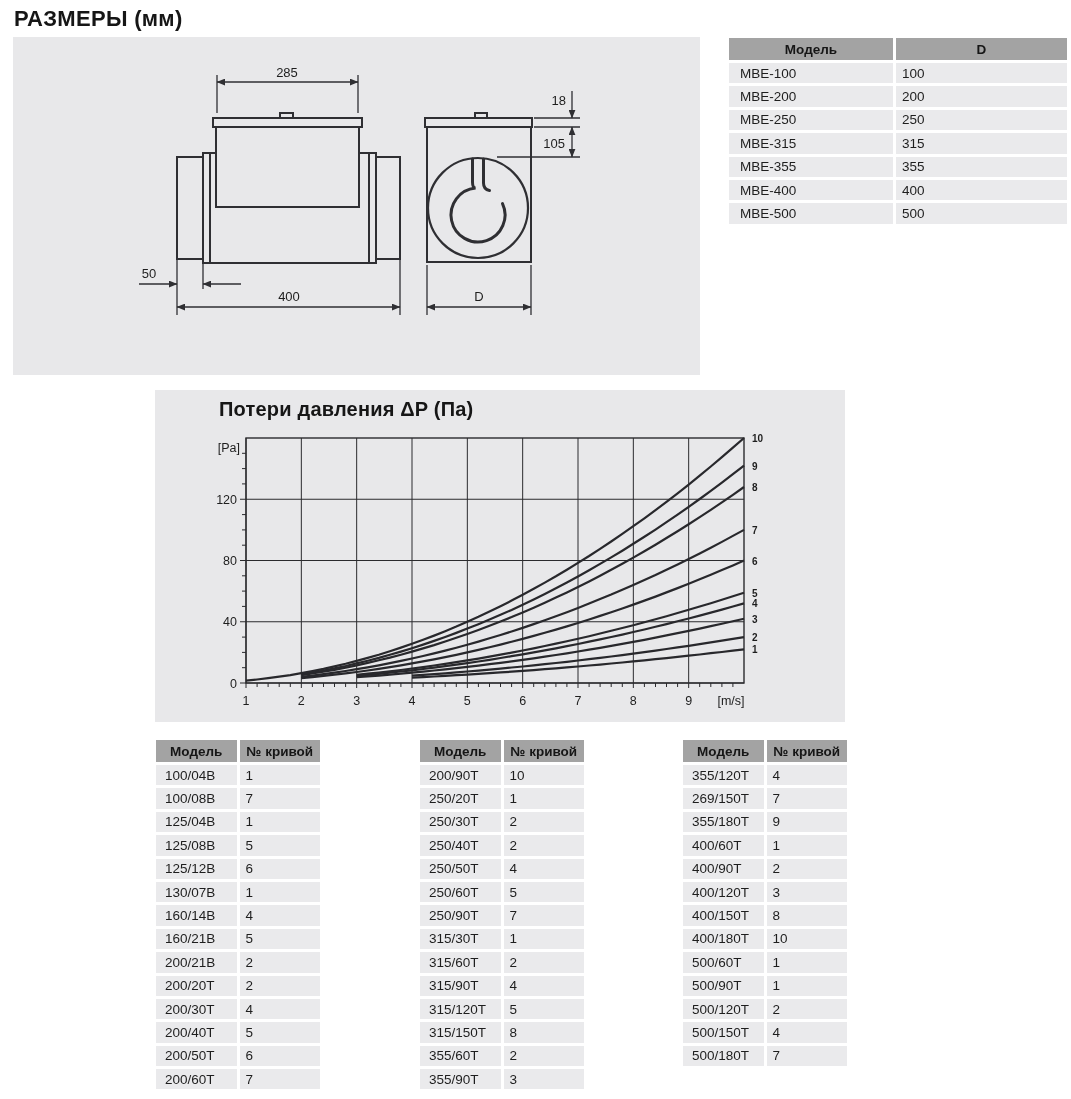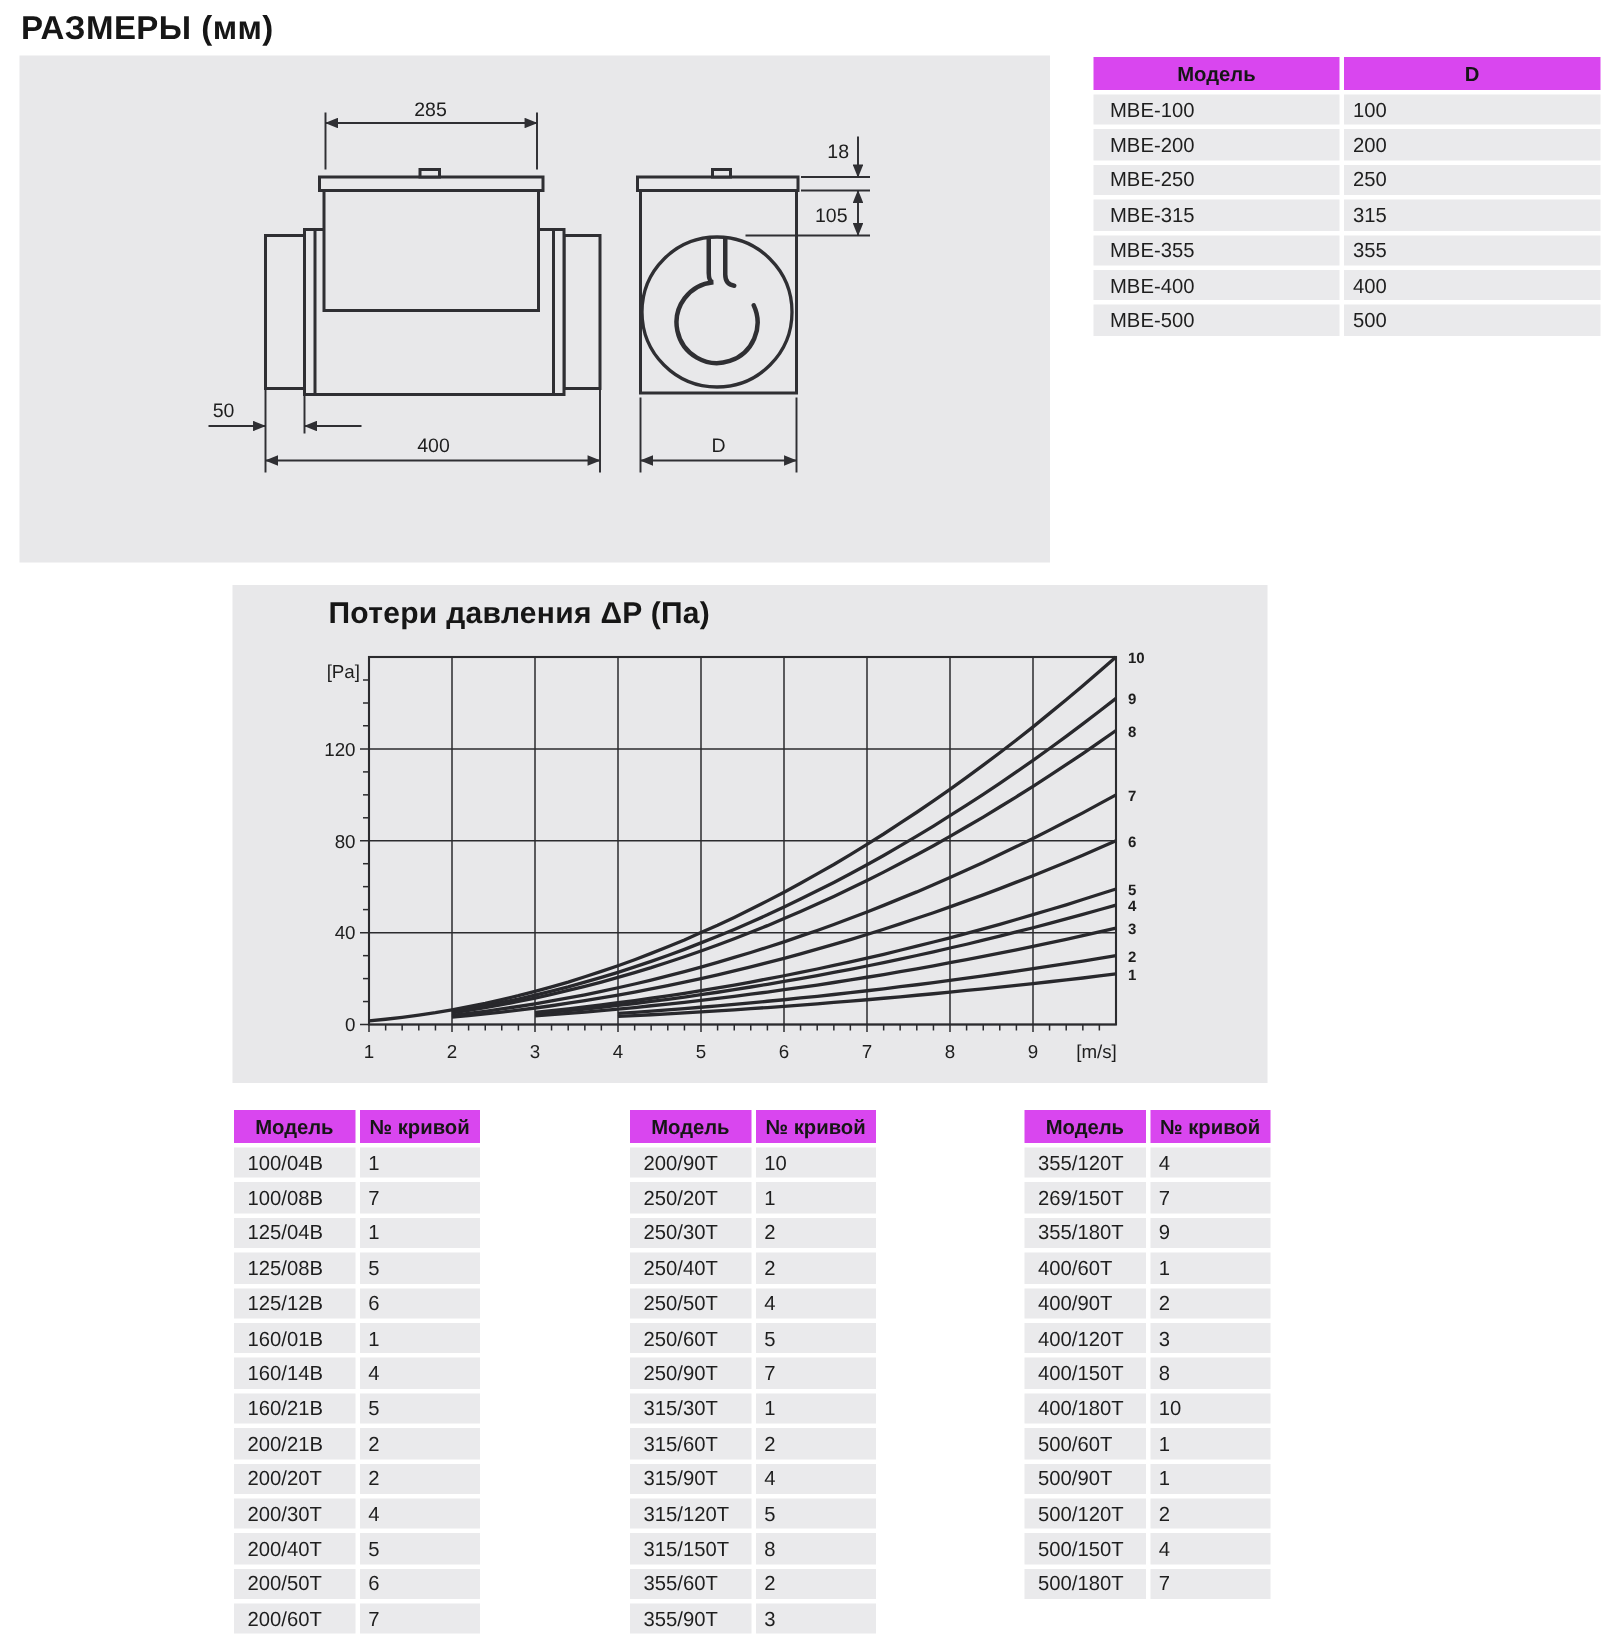--- a/index.html
+++ b/index.html
@@ -27,21 +27,21 @@
   .dimtxt{font-size:13px;fill:#1e1e1e;}
   
   .grid{stroke:#2b2b2e;stroke-width:1;}
   .tick{stroke:#2b2b2e;stroke-width:1;}
   .frame{fill:none;stroke:#2b2b2e;stroke-width:1.4;}
   .curve{fill:none;stroke:#28282c;stroke-width:2.2;}
   .xt,.yt{font-size:12.5px;fill:#1e1e1e;}
   .cl{font-size:10px;font-weight:bold;fill:#1e1e1e;}
   
   table{border-collapse:separate;border-spacing:3px;table-layout:fixed;position:absolute;}
-  th{background:#d946ef;font-weight:bold;font-size:13.5px;text-align:center;height:22px;padding:0 4px;color:#161616;}
+  th{background:#a3a3a3;font-weight:bold;font-size:13.5px;text-align:center;height:22px;padding:0 4px;color:#161616;}
   td{background:#eaeaec;font-size:13.5px;height:20.4px;padding:0 6px;}
   td:first-child{text-align:left;padding-left:9px;}
   td:last-child{text-align:left;}
   #model-table{left:726px;top:35px;width:344px;}
   #model-table col.c1{width:161px;} #model-table col.c2{width:168px;}
   #model-table td:first-child{padding-left:11px;}
   .curve-table{width:170px;top:737px;}
   .curve-table col.c1{width:79px;} .curve-table col.c2{width:79px;}
   #curve-table-1{left:153px;} #curve-table-2{left:417px;} #curve-table-3{left:680px;}
 </style>
@@ -281,21 +281,21 @@
       </tr>
       <tr>
         <td>125/08B</td>
         <td>5</td>
       </tr>
       <tr>
         <td>125/12B</td>
         <td>6</td>
       </tr>
       <tr>
-        <td>160/01B</td>
+        <td>130/07B</td>
         <td>1</td>
       </tr>
       <tr>
         <td>160/14B</td>
         <td>4</td>
       </tr>
       <tr>
         <td>160/21B</td>
         <td>5</td>
       </tr>

